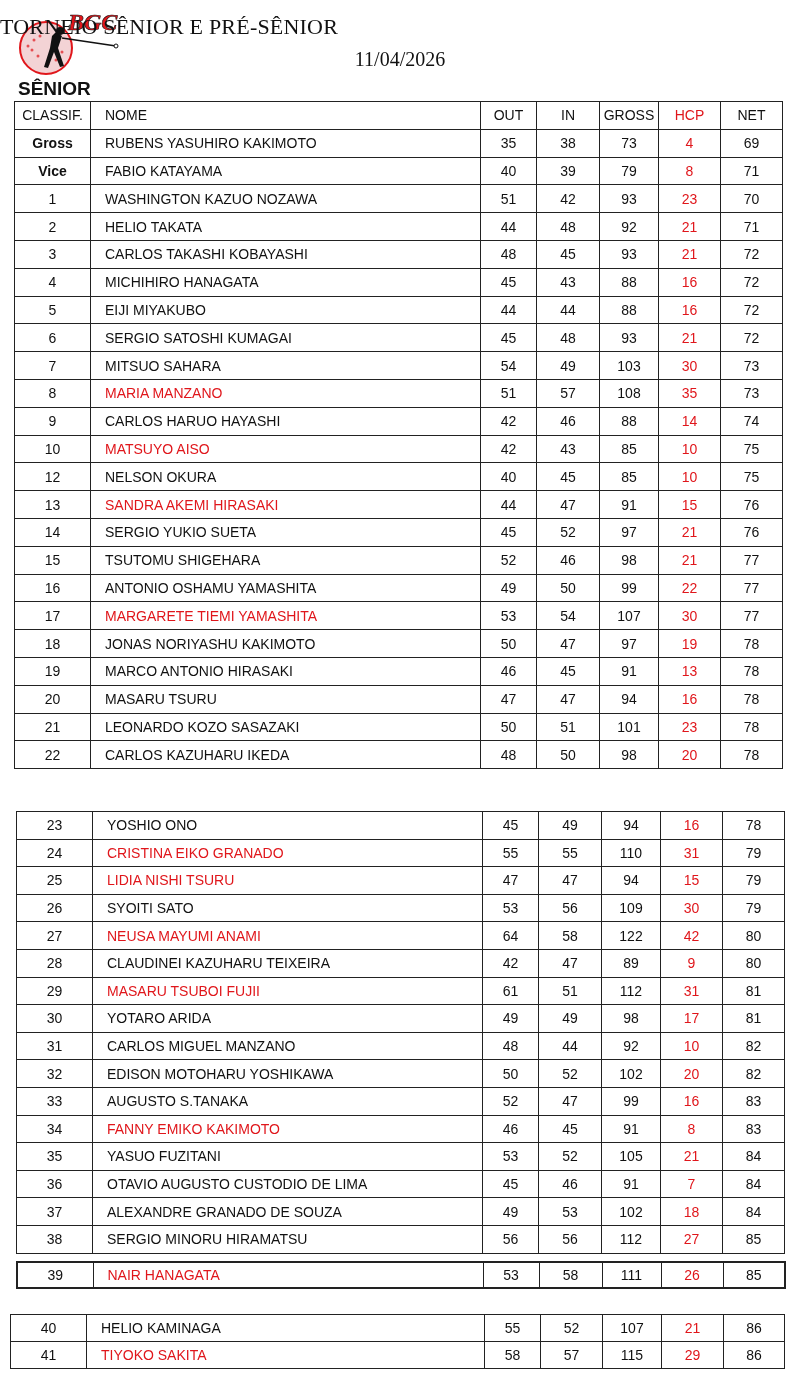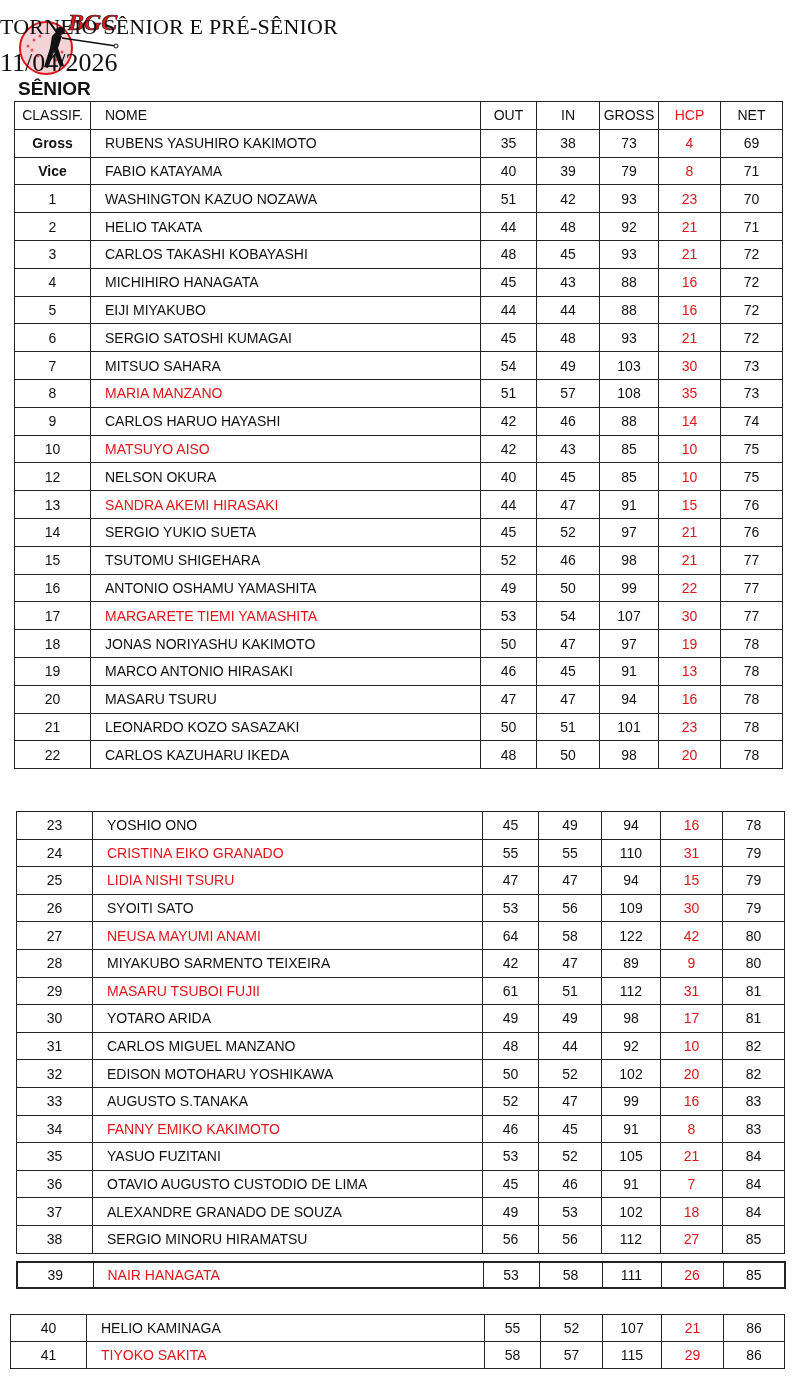--- a/index.html
+++ b/index.html
@@ -1,19 +1,19 @@
 <!DOCTYPE html>
 <html><head>
 <meta charset="utf-8">
 <style>
   html, body { margin:0; padding:0; background:#ffffff; }
   body { width:800px; height:1382px; position:relative; overflow:hidden; font-family:"Liberation Sans", sans-serif; color:#111; }
   .logo { position:absolute; left:12px; top:4px; width:110px; height:72px; }
   .title { position:absolute; left:0; width:800px; text-align:left; top:14px; font-family:"Liberation Serif", serif; font-size:22px; color:#111; letter-spacing:0.2px; }
-  .date { position:absolute; left:0; width:800px; text-align:left; top:48px; font-family:"Liberation Serif", serif; font-size:26px; color:#111; }
+  .date { position:absolute; left:0; width:800px; text-align:center; top:48px; font-family:"Liberation Serif", serif; font-size:20px; color:#111; }
   .section { position:absolute; left:18px; top:78px; font-size:19px; font-weight:bold; color:#111; }
   table { position:absolute; border-collapse:collapse; table-layout:fixed; font-size:14px; }
   td, th { border:1.5px solid #222; height:26px; padding:0; text-align:center; font-weight:normal; white-space:nowrap; overflow:hidden; }
   td.name, th.name { text-align:left; padding-left:14px; }
   .red { color:#e0161b; }
   .bold { font-weight:bold; }
   #t1 { left:14px; top:101px; width:768px; }
   #t2 { left:16px; top:811px; width:766px; }
   #t3 { left:16px; top:1261px; width:766px; border:2px solid #222; }
   #t4 { left:10px; top:1314px; width:774px; }
@@ -334,21 +334,21 @@
         <td>27</td>
         <td class="name red">NEUSA MAYUMI ANAMI</td>
         <td>64</td>
         <td>58</td>
         <td>122</td>
         <td class="red">42</td>
         <td>80</td>
       </tr>
       <tr>
         <td>28</td>
-        <td class="name">MIYAKUBO SARMENTO TEIXEIRA</td>
+        <td class="name">CLAUDINEI KAZUHARU TEIXEIRA</td>
         <td>42</td>
         <td>47</td>
         <td>89</td>
         <td class="red">9</td>
         <td>80</td>
       </tr>
       <tr>
         <td>29</td>
         <td class="name red">MASARU TSUBOI FUJII</td>
         <td>61</td>

